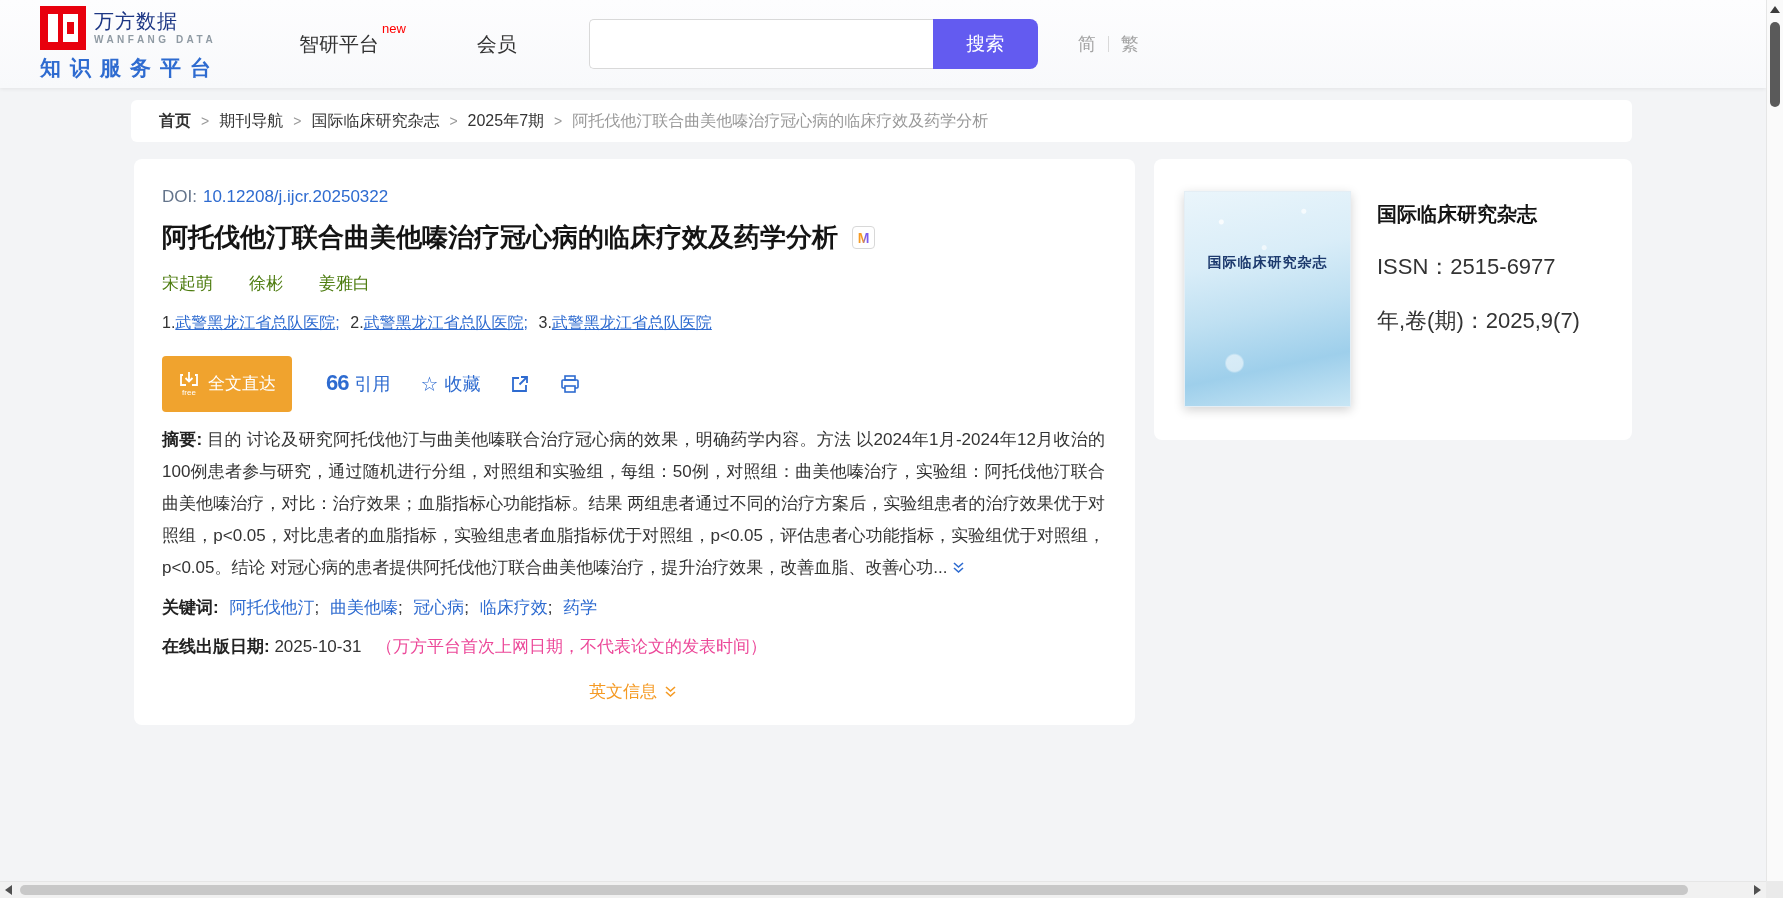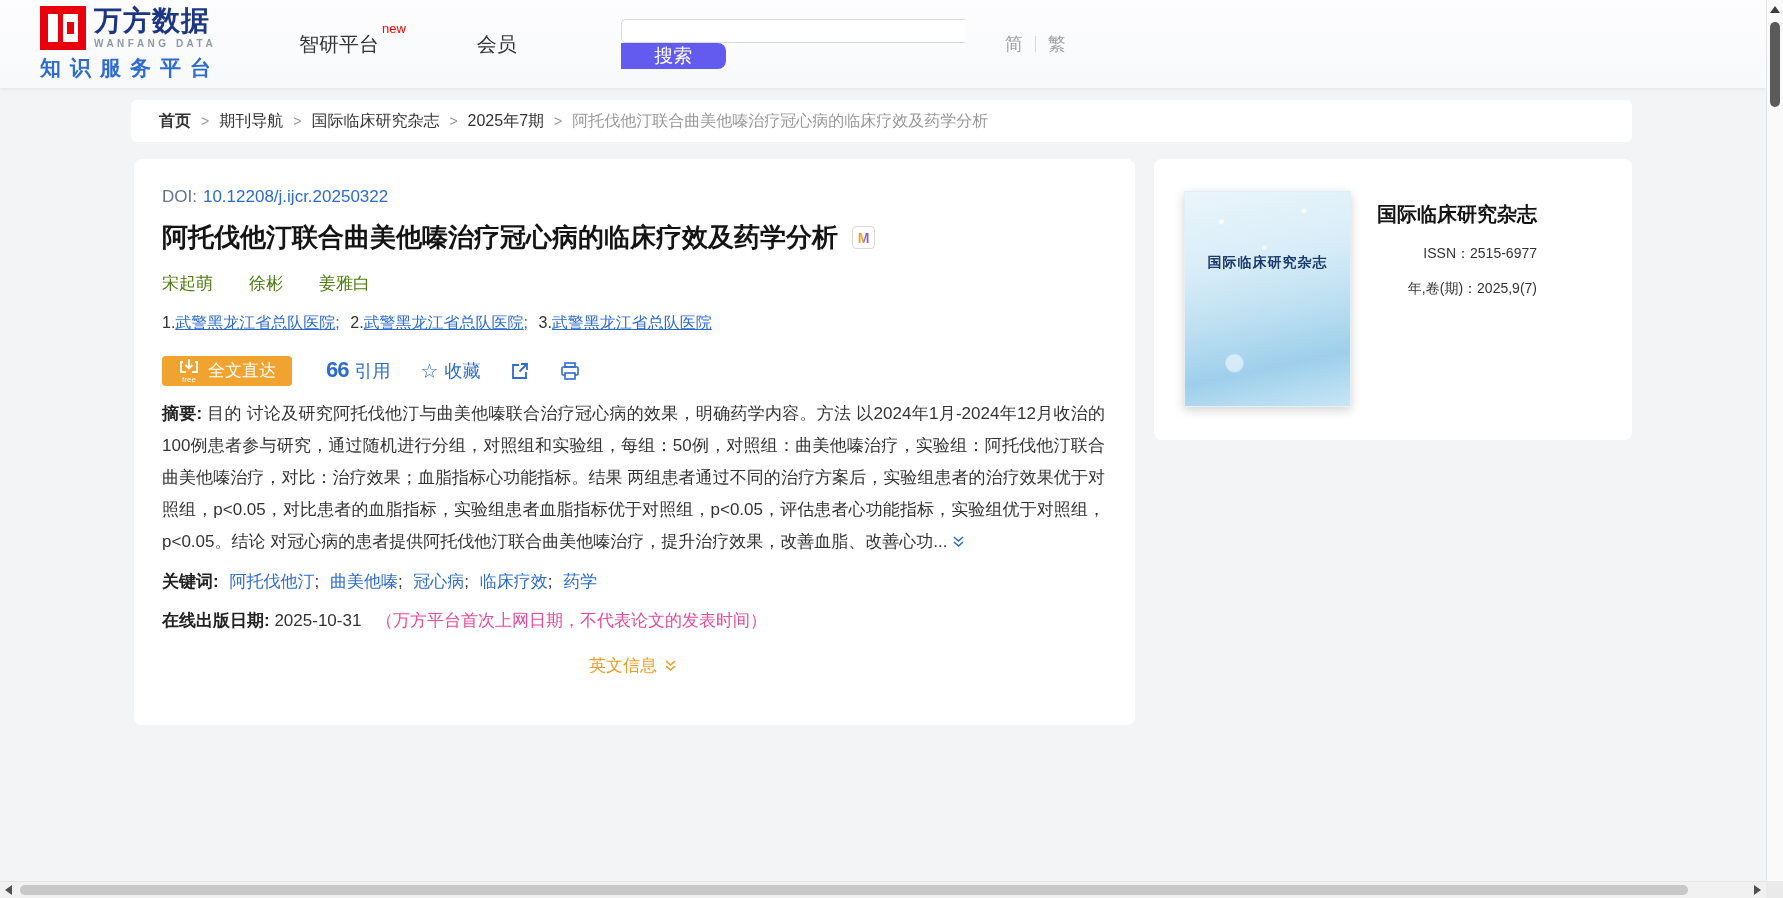--- a/index.html
+++ b/index.html
@@ -13,27 +13,27 @@
     box-shadow:0 1px 4px rgba(0,0,0,.07);
     display:flex; align-items:center; padding:0 40px 0 40px; z-index:2;
   }
   .logo{ width:205px; cursor:pointer; }
   .logo-top{ display:flex; align-items:center; gap:8px; }
   .logo-icon{ width:46px; height:44px; background:#e8000d; position:relative; flex:0 0 auto; }
   .logo-icon i{ position:absolute; background:#fff; }
   .logo-icon .c1{ left:8px; top:8px; width:10px; height:28px; }
   .logo-icon .c2{ left:23px; top:8px; width:15px; height:28px; }
   .logo-icon .c3{ left:27px; top:16px; width:7px; height:12px; background:#e8000d; }
-  .brand-cn{ font-size:28px; font-weight:bold; color:#1c3684; line-height:1; letter-spacing:1px; }
+  .brand-cn{ font-size:20px; font-weight:normal; color:#1c3684; line-height:1; letter-spacing:1px; }
   .brand-en{ font-size:10px; font-weight:bold; color:#8f9aa3; letter-spacing:3.5px; margin-top:3px; }
   .tagline{ font-size:21px; font-weight:bold; color:#2e6bd0; letter-spacing:9px; margin-top:4px; white-space:nowrap; }
   .nav{ display:flex; margin-left:54px; gap:74px; align-items:center; }
   .nav-item{ font-size:20px; color:#333; text-decoration:none; position:relative; cursor:pointer; white-space:nowrap; }
   .nav-new{ color:#ff0000; font-size:13px; position:relative; top:-10px; left:3px; }
-  .search-bar{ display:flex; margin-left:104px; height:50px;flex-direction:column; }
+  .search-bar{ display:flex; margin-left:72px; height:50px; }
   .search-input{ width:344px; height:50px; border:1px solid #d9d9d9; border-right:none; border-radius:5px 0 0 5px; background:#fff; padding:0 14px; font-size:16px; outline:none; }
   .search-button{ width:105px; height:50px; background:#635bf0; color:#fff; border:none; border-radius:0 8px 8px 0; font-size:19px; cursor:pointer; }
   .login-button{ margin-left:auto; padding:10px 30px; background:#edf5fd; border:1px solid #c3dcf5; border-radius:6px; color:#3f76cf; font-size:18px; cursor:pointer; white-space:nowrap; }
   .lang{ display:flex; align-items:center; margin-left:40px; font-size:18px; color:#a3a3a3; }
   .lang span{ cursor:pointer; }
   .lang .bar{ width:1px; height:16px; background:#d9d9d9; margin:0 12px; cursor:default; }
 
   
   .breadcrumb{
     position:absolute; left:131px; top:100px; width:1501px; height:42px;
@@ -61,21 +61,21 @@
     background-image:linear-gradient(90deg,#f59a23 45%,#7a5cf0 60%);
     -webkit-background-clip:text; background-clip:text; color:transparent;
   }
   .authors{ margin-top:17px; display:flex; gap:36px; }
   .authors a{ color:#4d7c0f; font-size:17px; text-decoration:none; cursor:pointer; }
   .affiliations{ margin-top:18px; font-size:16px; color:#333; }
   .affiliations a{ color:#2e6bd0; text-decoration:underline; cursor:pointer; }
   .affiliations .sep{ color:#2e6bd0; margin-right:6px; }
   .actions{ margin-top:22px; display:flex; align-items:center; }
   .fulltext-btn{
-    height:30px; padding:0 16px; background:#f0a32e; border:none; border-radius:4px;
+    height:56px; padding:0 16px; background:#f0a32e; border:none; border-radius:4px;
     color:#fff; font-size:17px; display:flex; align-items:center; gap:8px; cursor:pointer;
   }
   .act{ display:flex; align-items:center; gap:6px; color:#2e6bd0; font-size:18px; text-decoration:none; cursor:pointer; }
   .act.cite{ margin-left:34px; }
   .act + .act{ margin-left:30px; }
   .quote-glyph{ font-size:22px; font-weight:bold; letter-spacing:-1px; line-height:1; position:relative; top:-1px; }
   .star-glyph{ font-size:20px; line-height:1; }
   .abstract{ margin-top:12px; font-size:17px; line-height:32px; color:#333; text-align:justify; }
   .abstract b{ color:#222; }
   .expand-inline{ vertical-align:-2px; margin-left:4px; cursor:pointer; }
@@ -101,21 +101,21 @@
       radial-gradient(circle at 22% 14%, rgba(255,255,255,.8) 0 2px, transparent 3px),
       radial-gradient(circle at 72% 9%, rgba(255,255,255,.7) 0 2px, transparent 3px),
       radial-gradient(circle at 48% 26%, rgba(255,255,255,.6) 0 2px, transparent 3px),
       radial-gradient(circle at 30% 80%, rgba(255,255,255,.55) 0 8px, transparent 10px),
       linear-gradient(168deg,#eaf5fb 0%,#d9edf8 32%,#bfe0f2 55%,#9ecfeb 78%,#c8e6f5 100%);
     display:flex; justify-content:center;
   }
   .cover-text{ margin-top:62px; font-size:14px; font-weight:bold; color:#1d3a6e; letter-spacing:1px; }
   .journal-info{ padding-top:10px; }
   .journal-name{ font-size:20px; font-weight:bold; color:#141414; cursor:pointer; }
-  .journal-line{ margin-top:17px; font-size:14px; color:#333;text-align:right; }
+  .journal-line{ margin-top:24px; font-size:22px; color:#333; }
   .journal-line .lab{ color:#333; }
 
   
   .vscroll{ position:absolute; right:0; top:0; width:17px; height:881px; background:#fafafa; border-left:1px solid #e6e6e6; z-index:10; }
   .vscroll .arrow-up{ position:absolute; top:6px; left:3px; width:0; height:0; border-left:5px solid transparent; border-right:5px solid transparent; border-bottom:7px solid #3c3c3c; cursor:pointer; }
   .vscroll .thumb{ position:absolute; top:22px; left:3px; width:10px; height:85px; background:#5a5a5a; border-radius:5px; cursor:pointer; }
   .hscroll{ position:absolute; left:0; bottom:0; width:1766px; height:17px; background:#f1f1f1; border-top:1px solid #e6e6e6; z-index:10; }
   .hscroll .arrow-left{ position:absolute; left:5px; top:3px; width:0; height:0; border-top:5px solid transparent; border-bottom:5px solid transparent; border-right:7px solid #505050; cursor:pointer; }
   .hscroll .arrow-right{ position:absolute; right:5px; top:3px; width:0; height:0; border-top:5px solid transparent; border-bottom:5px solid transparent; border-left:7px solid #505050; cursor:pointer; }
   .hscroll .thumb{ position:absolute; left:20px; top:3px; width:1668px; height:10px; background:#c8c8c8; border-radius:5px; cursor:pointer; }

